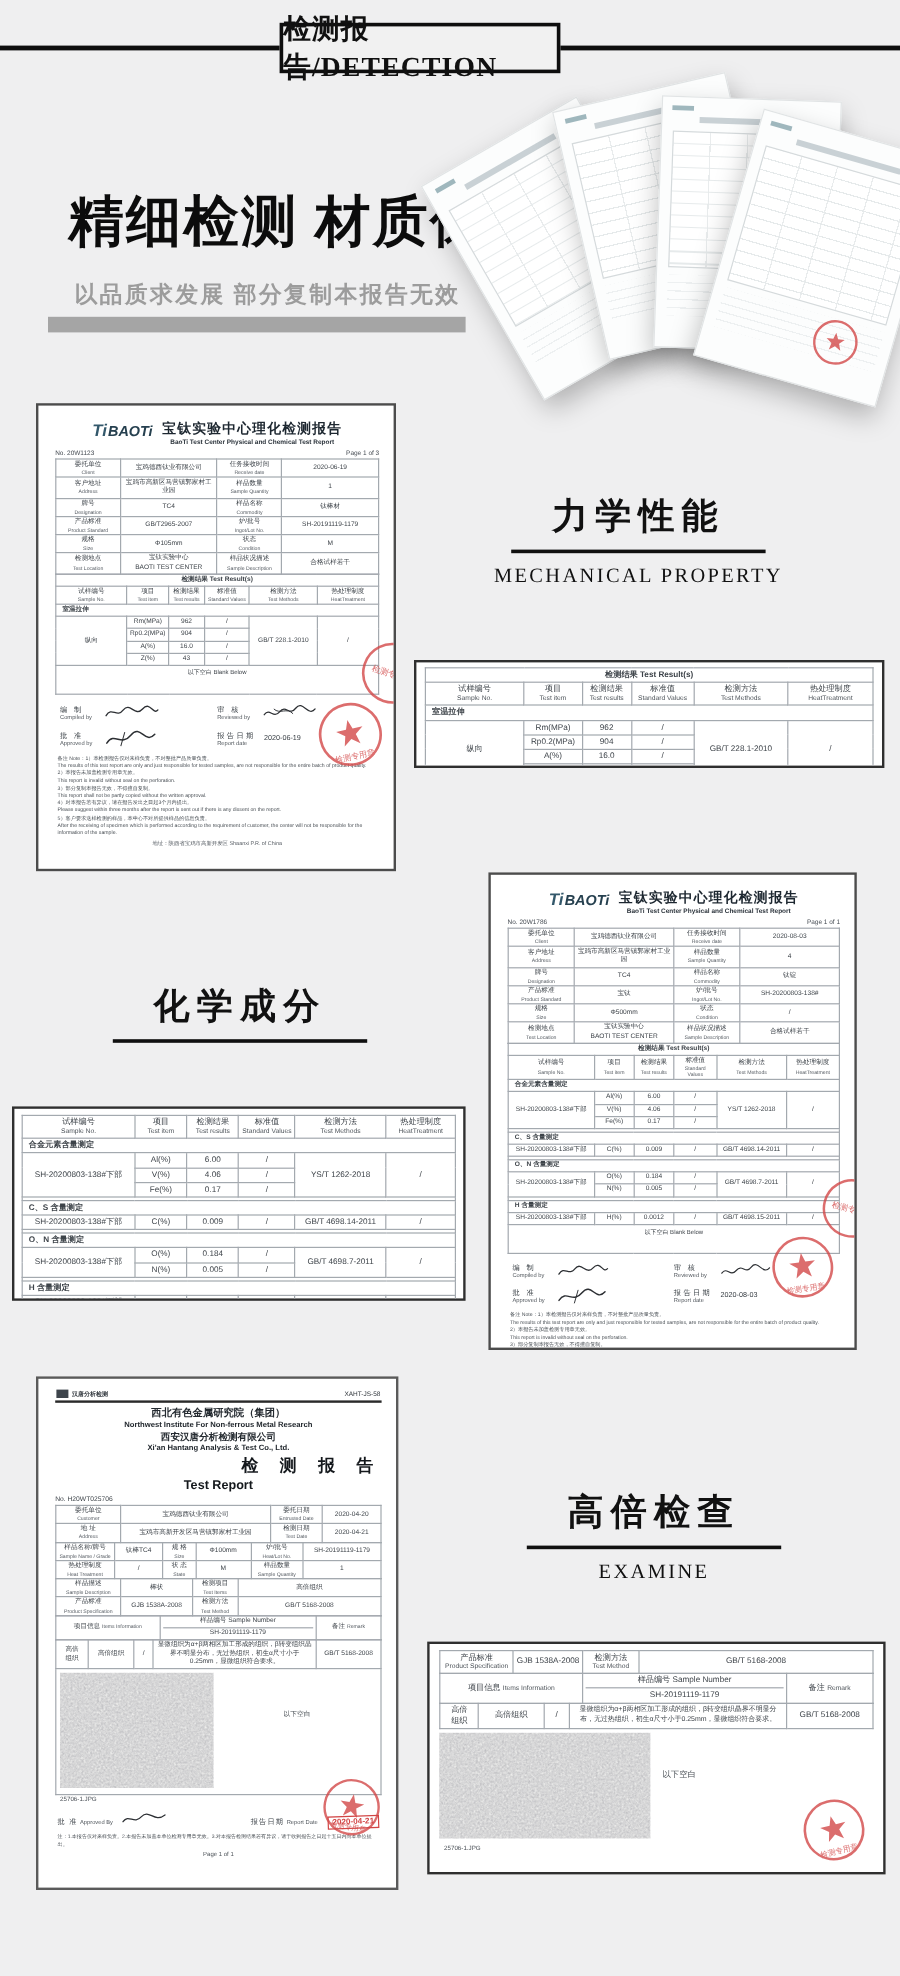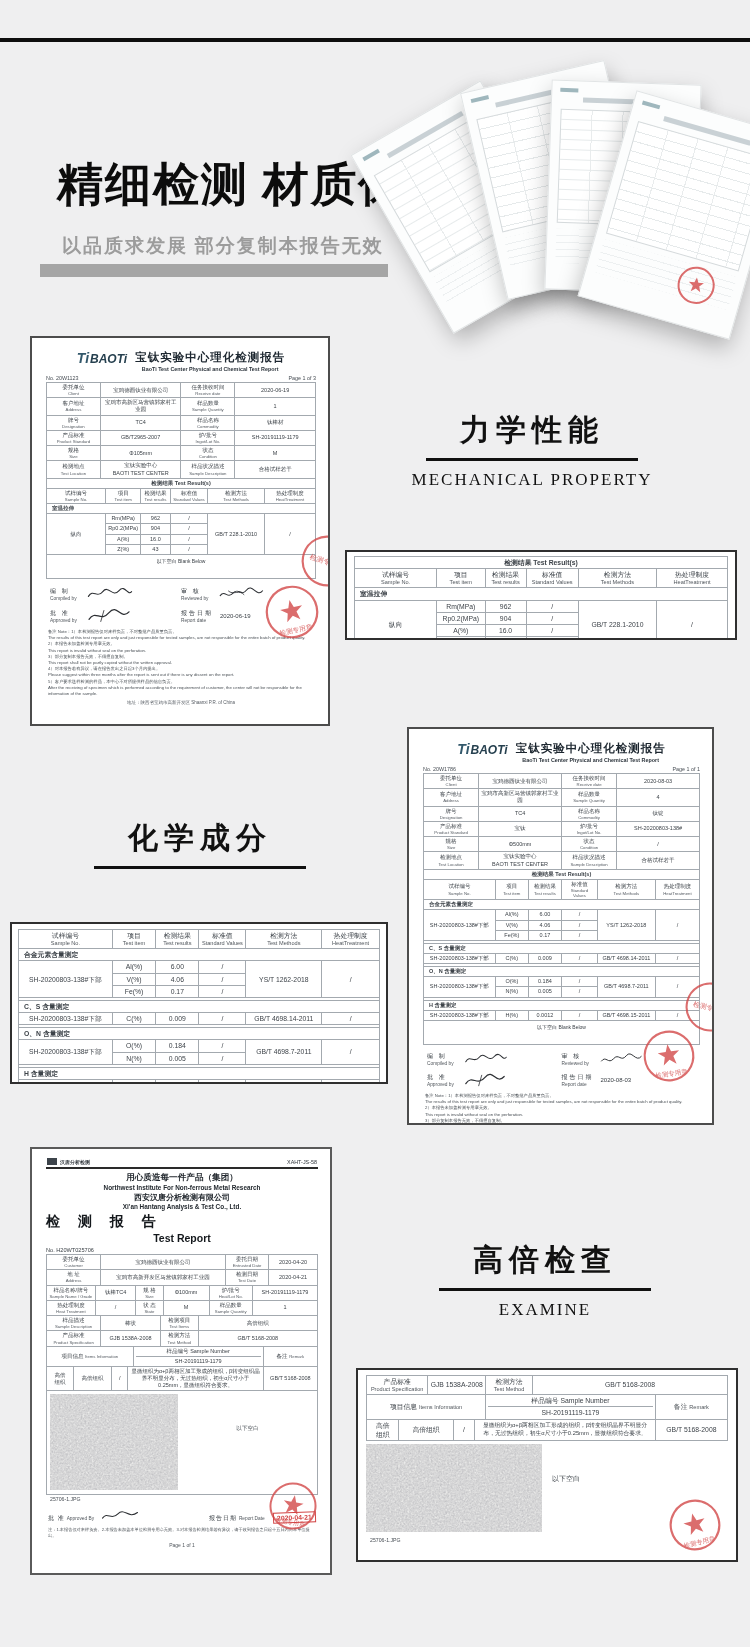--- a/index.html
+++ b/index.html
@@ -89,21 +89,21 @@
 
 .h3-bar{display:flex;justify-content:space-between;align-items:flex-end;border-bottom:2px solid #2a2a2a;padding:1px 1px 2px;font-size:5px;color:#2e343a}
 .h3-brand{display:flex;align-items:center;gap:3px;font-weight:bold}
 .h3-brand .mark{width:10px;height:7px;background:#3d444b}
 .h3-code{font-size:5.4px}
 .d3-org{text-align:center;margin-top:3px;color:#23292f}
 .d3-org .cn1{font-size:8.6px;font-weight:bold}
 .d3-org .en1{font-size:6.4px;font-weight:bold}
 .d3-org .cn2{font-size:8px;font-weight:bold;margin-top:1px}
 .d3-org .en2{font-size:6.4px;font-weight:bold}
-.d3-title{font-size:14px;font-weight:900;letter-spacing:7px;text-align:left;margin-top:3px;color:#14181c}
+.d3-title{font-size:14px;font-weight:900;letter-spacing:7px;text-align:right;margin-top:3px;color:#14181c}
 .d3-title-en{font-size:10.5px;font-weight:bold;text-align:center;margin-top:1px;color:#14181c}
 .d3-no{font-size:5.6px;margin:3px 0 1px;color:#3a4046}
 .img-frame{border:1px solid #a3a9af;border-top:none;display:flex;align-items:flex-start}
 .img-frame .blank-cn{flex:1;text-align:center;font-size:5.6px;color:#4a5056;margin-top:34px}
 .img-label{font-size:5.2px;color:#474d54;margin:1px 0 0 4px}
 .d3-approve{display:flex;justify-content:space-between;align-items:center;margin:4px 2px 2px;position:relative}
 .d3-approve .cn{font-size:6px;letter-spacing:1px}
 .d3-approve .en{font-size:4.8px;color:#50565c;margin-left:2px}
 .red-date{display:inline-block;border:1px solid #d24545;color:#d24545;font-weight:bold;font-size:6.8px;padding:1px 3px;transform:rotate(-2deg);margin-left:4px}
 .d3-notes{font-size:4.2px;color:#4a5056;line-height:1.4;margin:3px 2px 0}
@@ -124,20 +124,23 @@
   <svg width="0" height="0" style="position:absolute" aria-hidden="true">
     <defs>
       <filter id="grain" x="0" y="0" width="100%" height="100%">
         <feTurbulence type="fractalNoise" baseFrequency="0.55" numOctaves="3" seed="7" stitchTiles="stitch"></feTurbulence>
         <feColorMatrix type="matrix" values="0 0 0 0 0.52  0 0 0 0 0.52  0 0 0 0 0.54  0.6 0.6 0.6 0 -0.35"></feColorMatrix>
       </filter>
     </defs>
   </svg>
 
   <div class="topline"></div>
+  <div class="header-box">
+    <span>检测报告/DETECTION</span>
+  </div>
 
   <h1 class="hero-title">精细检测 材质保障</h1>
   <p class="hero-sub">以品质求发展  部分复制本报告无效</p>
   <div class="hero-bar"></div>
 
   <div class="fan">
     <div class="sheet s1">
         <div class="sh-logo"></div>
         <div class="sh-title"></div>
         <div class="sh-grid"></div>
@@ -888,21 +891,21 @@
   <article class="doc doc3">
     <div class="inner">
       <div class="h3-bar">
         <div class="h3-brand">
             <span class="mark"></span>
             <span>汉唐分析检测</span>
           </div>
         <div class="h3-code">XAHT-JS-58</div>
       </div>
       <div class="d3-org">
-        <div class="cn1">用心质造每一件产品（集团）</div>
+        <div class="cn1">西北有色金属研究院（集团）</div>
         <div class="en1">Northwest Institute For Non-ferrous Metal Research</div>
         <div class="cn2">西安汉唐分析检测有限公司</div>
         <div class="en2">Xi'an Hantang Analysis &amp; Test Co., Ltd.</div>
       </div>
       <div class="d3-title">检 测 报 告</div>
       <div class="d3-title-en">Test Report</div>
       <div class="d3-no">No.  H20WT025706</div>
 
       <table class="rtbl doc-font">
         <colgroup>

